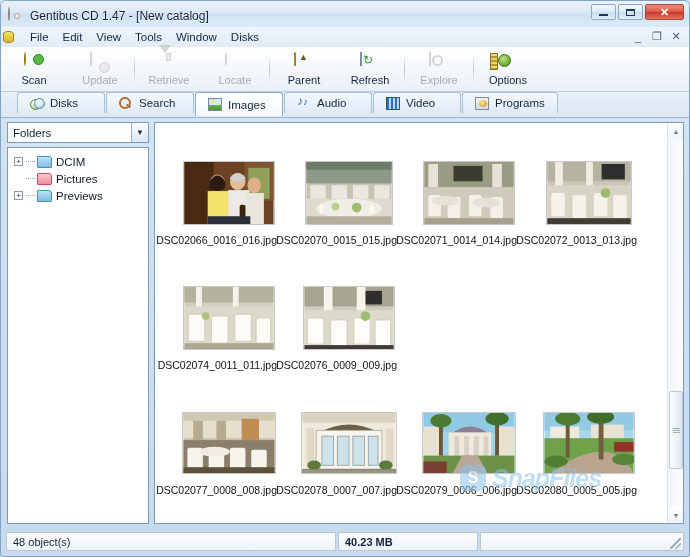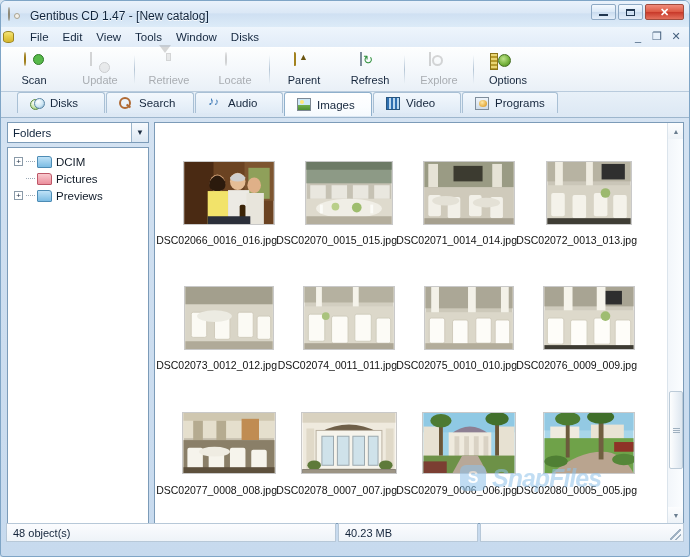--- a/index.html
+++ b/index.html
@@ -369,36 +369,36 @@
   }
   #watermark .wm-text{
     font-size:25px; font-weight:bold; font-style:italic;
     color:#8fc3ea; letter-spacing:-1px;
     font-family:"Liberation Sans",sans-serif;
   }
 
   
   #status-bar {
     position: absolute;
-    left: 5px; right: 5px; bottom: 14px;
+    left: 5px; right: 5px; bottom: 5px;
     height: 19px;
     display: flex;
     align-items: stretch;
     font-size: 11px;
   }
   .status-cell {
     background: linear-gradient(to bottom,#fbfcfe,#eef3f8);
     border: 1px solid #b7c8d8;
     display: flex; align-items: center;
     padding: 0 6px;
     color: #13243a;
     margin-right: 2px;
   }
   #status-objects { width: 330px; }
-  #status-size { width: 140px; }
+  #status-size { width: 140px; font-weight: bold; }
   #status-rest { flex: 1; margin-right: 0; position: relative; }
   .resize-grip {
     position: absolute; right: 2px; bottom: 1px;
     width: 11px; height: 11px;
     background:
       linear-gradient(135deg, transparent 45%, #9fb1c2 45%, #9fb1c2 55%, transparent 55%),
       linear-gradient(135deg, transparent 70%, #9fb1c2 70%, #9fb1c2 80%, transparent 80%);
   }
 </style>
 </head>
@@ -480,27 +480,27 @@
 
   <div id="tab-strip">
     <div class="tab">
       <span class="tico ic-disks"></span>
       <span>Disks</span>
     </div>
     <div class="tab">
       <span class="tico ic-search"></span>
       <span>Search</span>
     </div>
+    <div class="tab active">
+      <span class="tico ic-images"></span>
+      <span>Images</span>
+    </div>
     <div class="tab">
       <span class="tico ic-audio"></span>
       <span>Audio</span>
-    </div>
-    <div class="tab active">
-      <span class="tico ic-images"></span>
-      <span>Images</span>
     </div>
     <div class="tab">
       <span class="tico ic-video"></span>
       <span>Video</span>
     </div>
     <div class="tab">
       <span class="tico ic-programs"></span>
       <span>Programs</span>
     </div>
   </div>
@@ -623,75 +623,37 @@
                 <rect x="0" y="58" width="86" height="6" fill="#3f3d35"></rect>
               </svg>
             </div>
             <span class="thumb-name">DSC02072_0013_013.jpg</span>
           </div>
         </div>
 
         <div class="thumb-row">
           <div class="thumb-cell">
             <div class="thumb-box">
-              <svg class="thumb-img" width="90" height="64" viewBox="0 0 90 64">
-                <rect width="90" height="64" fill="#c8c4b5"></rect>
-                <rect x="0" y="0" width="90" height="18" fill="#a39f8d"></rect>
-                <rect x="0" y="18" width="90" height="46" fill="#d9d5c7"></rect>
-                <g fill="#fbfaf4" stroke="#cfcabb">
-                  <rect x="6" y="26" width="16" height="26" rx="2"></rect>
-                    <rect x="30" y="28" width="16" height="26" rx="2"></rect>
-                  <rect x="54" y="26" width="16" height="26" rx="2"></rect>
-                    <rect x="74" y="30" width="14" height="24" rx="2"></rect>
-                </g>
-                <ellipse cx="30" cy="30" rx="18" ry="6" fill="#ecebe2"></ellipse>
-                <rect x="0" y="56" width="90" height="8" fill="#b0aa98"></rect>
-              </svg>
-            </div>
-            <span class="thumb-name">DSC02073_0012_012.jpg</span>
-          </div>
-          <div class="thumb-cell">
-            <div class="thumb-box">
               <svg class="thumb-img" width="92" height="64" viewBox="0 0 92 64">
                 <rect width="92" height="64" fill="#d2cec0"></rect>
                 <rect x="0" y="0" width="92" height="16" fill="#b5b1a0"></rect>
                 <rect x="12" y="0" width="6" height="26" fill="#f5f3ea"></rect>
                 <rect x="50" y="0" width="6" height="26" fill="#f5f3ea"></rect>
                 <rect x="0" y="20" width="92" height="44" fill="#dcd8ca"></rect>
                 <g fill="#fcfbf6" stroke="#d0ccbd">
                   <rect x="4" y="28" width="17" height="28" rx="2"></rect>
                     <rect x="28" y="30" width="17" height="28" rx="2"></rect>
                   <rect x="52" y="28" width="17" height="28" rx="2"></rect>
                     <rect x="74" y="32" width="15" height="26" rx="2"></rect>
                 </g>
                 <circle cx="22" cy="30" r="4" fill="#a9c37d"></circle>
                 <rect x="0" y="58" width="92" height="6" fill="#aca695"></rect>
               </svg>
             </div>
             <span class="thumb-name">DSC02074_0011_011.jpg</span>
-          </div>
-          <div class="thumb-cell">
-            <div class="thumb-box">
-              <svg class="thumb-img" width="90" height="64" viewBox="0 0 90 64">
-                <rect width="90" height="64" fill="#cdc9ba"></rect>
-                <rect x="0" y="0" width="90" height="22" fill="#aba796"></rect>
-                <rect x="6" y="0" width="8" height="30" fill="#f3f1e8"></rect>
-                <rect x="44" y="0" width="8" height="30" fill="#f3f1e8"></rect>
-                <rect x="78" y="0" width="8" height="30" fill="#f3f1e8"></rect>
-                <rect x="0" y="26" width="90" height="38" fill="#dbd7c9"></rect>
-                <g fill="#fdfcf8" stroke="#cfcabb">
-                  <rect x="4" y="32" width="16" height="26" rx="2"></rect>
-                    <rect x="28" y="34" width="16" height="26" rx="2"></rect>
-                  <rect x="52" y="32" width="16" height="26" rx="2"></rect>
-                    <rect x="72" y="34" width="15" height="26" rx="2"></rect>
-                </g>
-                <rect x="0" y="58" width="90" height="6" fill="#b3ad9b"></rect>
-              </svg>
-            </div>
-            <span class="thumb-name">DSC02075_0010_010.jpg</span>
           </div>
           <div class="thumb-cell">
             <div class="thumb-box">
               <svg class="thumb-img" width="92" height="64" viewBox="0 0 92 64">
                 <rect width="92" height="64" fill="#cfcbbd"></rect>
                 <rect x="0" y="0" width="92" height="20" fill="#a8a493"></rect>
                 <rect x="58" y="4" width="22" height="14" fill="#2e2e2e"></rect>
                 <rect x="20" y="0" width="9" height="30" fill="#f6f4eb"></rect>
                 <rect x="54" y="0" width="9" height="30" fill="#f6f4eb"></rect>
                 <rect x="0" y="24" width="92" height="40" fill="#ddd9cb"></rect>

